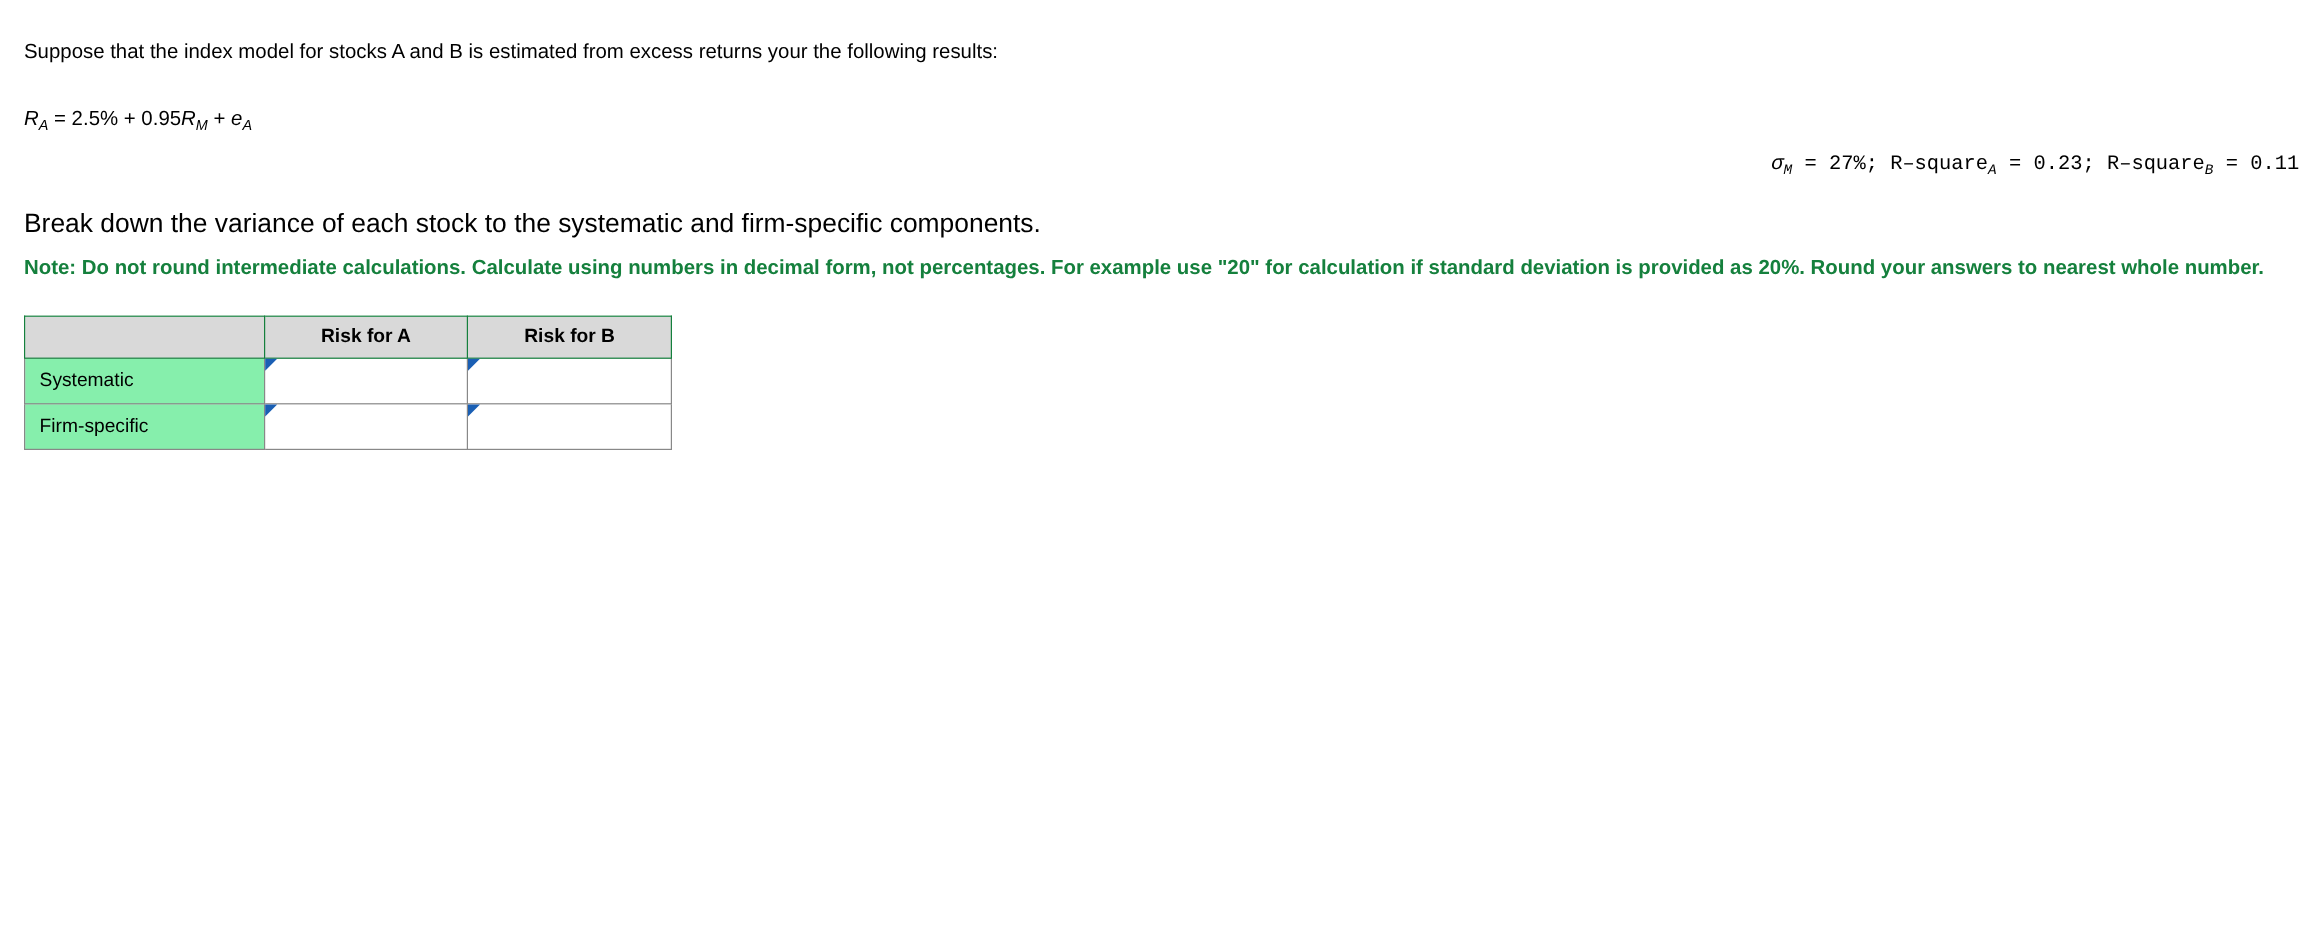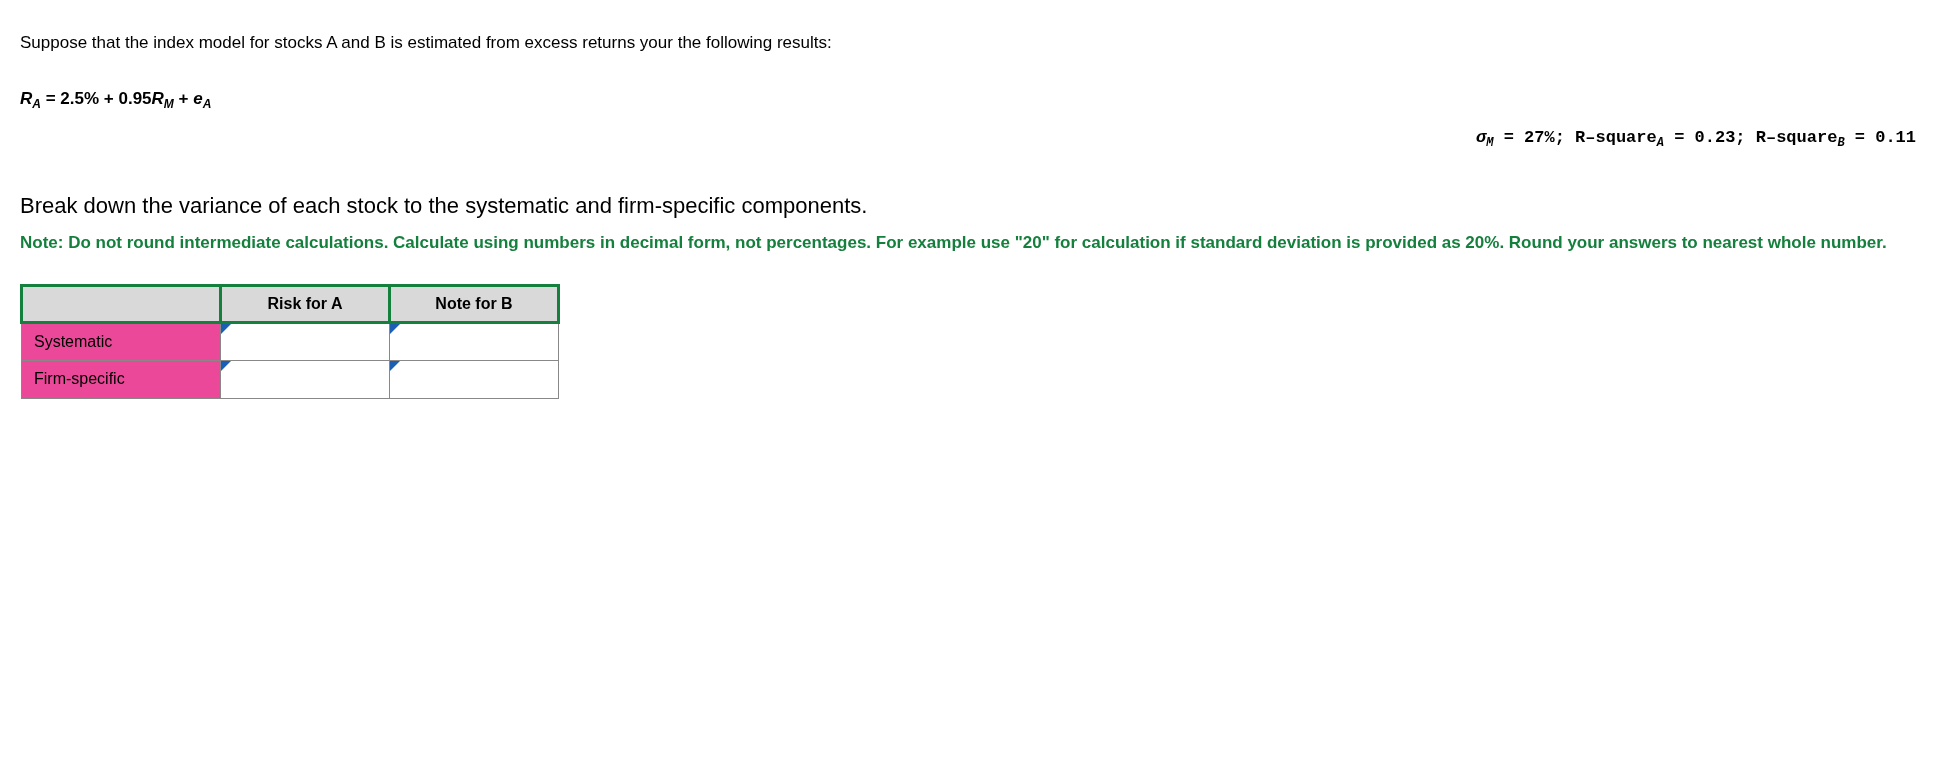--- a/index.html
+++ b/index.html
@@ -21,22 +21,21 @@
     .intro-text {
       font-size: 17px;
       margin-bottom: 24px;
       line-height: 1.5;
     }
 
     .equations {
       font-family: 'Courier New', monospace;
       font-size: 17px;
       line-height: 2.0;
-      margin-bottom: 32px;
-      font-weight: bold;
+      margin-bottom: 12px;
     }
 
     .instructions {
       font-size: 22px;
       margin-bottom: 8px;
       line-height: 1.5;
     }
 
     .note-text {
       font-size: 17px;
@@ -50,37 +49,37 @@
       margin-top: 10px;
     }
 
     table {
       border-collapse: collapse;
       width: 540px;
     }
 
     th {
       background-color: #d9d9d9;
-      border: 3px solid #15803d;
+      border: 1px solid #15803d;
       padding: 8px 16px;
       font-weight: bold;
       font-size: 16px;
       text-align: center;
     }
 
     td {
       border: 1px solid #888888;
       font-size: 16px;
       height: 38px;
       vertical-align: middle;
     }
 
     td.row-label {
       padding: 6px 12px;
-      background-color: #ec4899;
+      background-color: #86efac;
       width: 200px;
     }
 
     td.input-cell {
       padding: 0;
       width: 170px;
       position: relative;
     }
 
     td.input-cell input {
@@ -152,21 +151,21 @@
 
 <p class="instructions">Break down the variance of each stock to the systematic and firm-specific components.</p>
 <p class="note-text">Note: Do not round intermediate calculations. Calculate using numbers in decimal form, not percentages. For example use "20" for calculation if standard deviation is provided as 20%. Round your answers to nearest whole number.</p>
 
 <div class="table-container">
   <table>
     <thead>
       <tr>
         <th style="background-color:#d9d9d9;"></th>
         <th>Risk for A</th>
-        <th>Note for B</th>
+        <th>Risk for B</th>
       </tr>
     </thead>
     <tbody>
       <tr>
         <td class="row-label">Systematic</td>
         <td class="input-cell">
           <input type="text" value="" style="">
         </td>
         <td class="input-cell">
           <input type="text" value="" style="">

